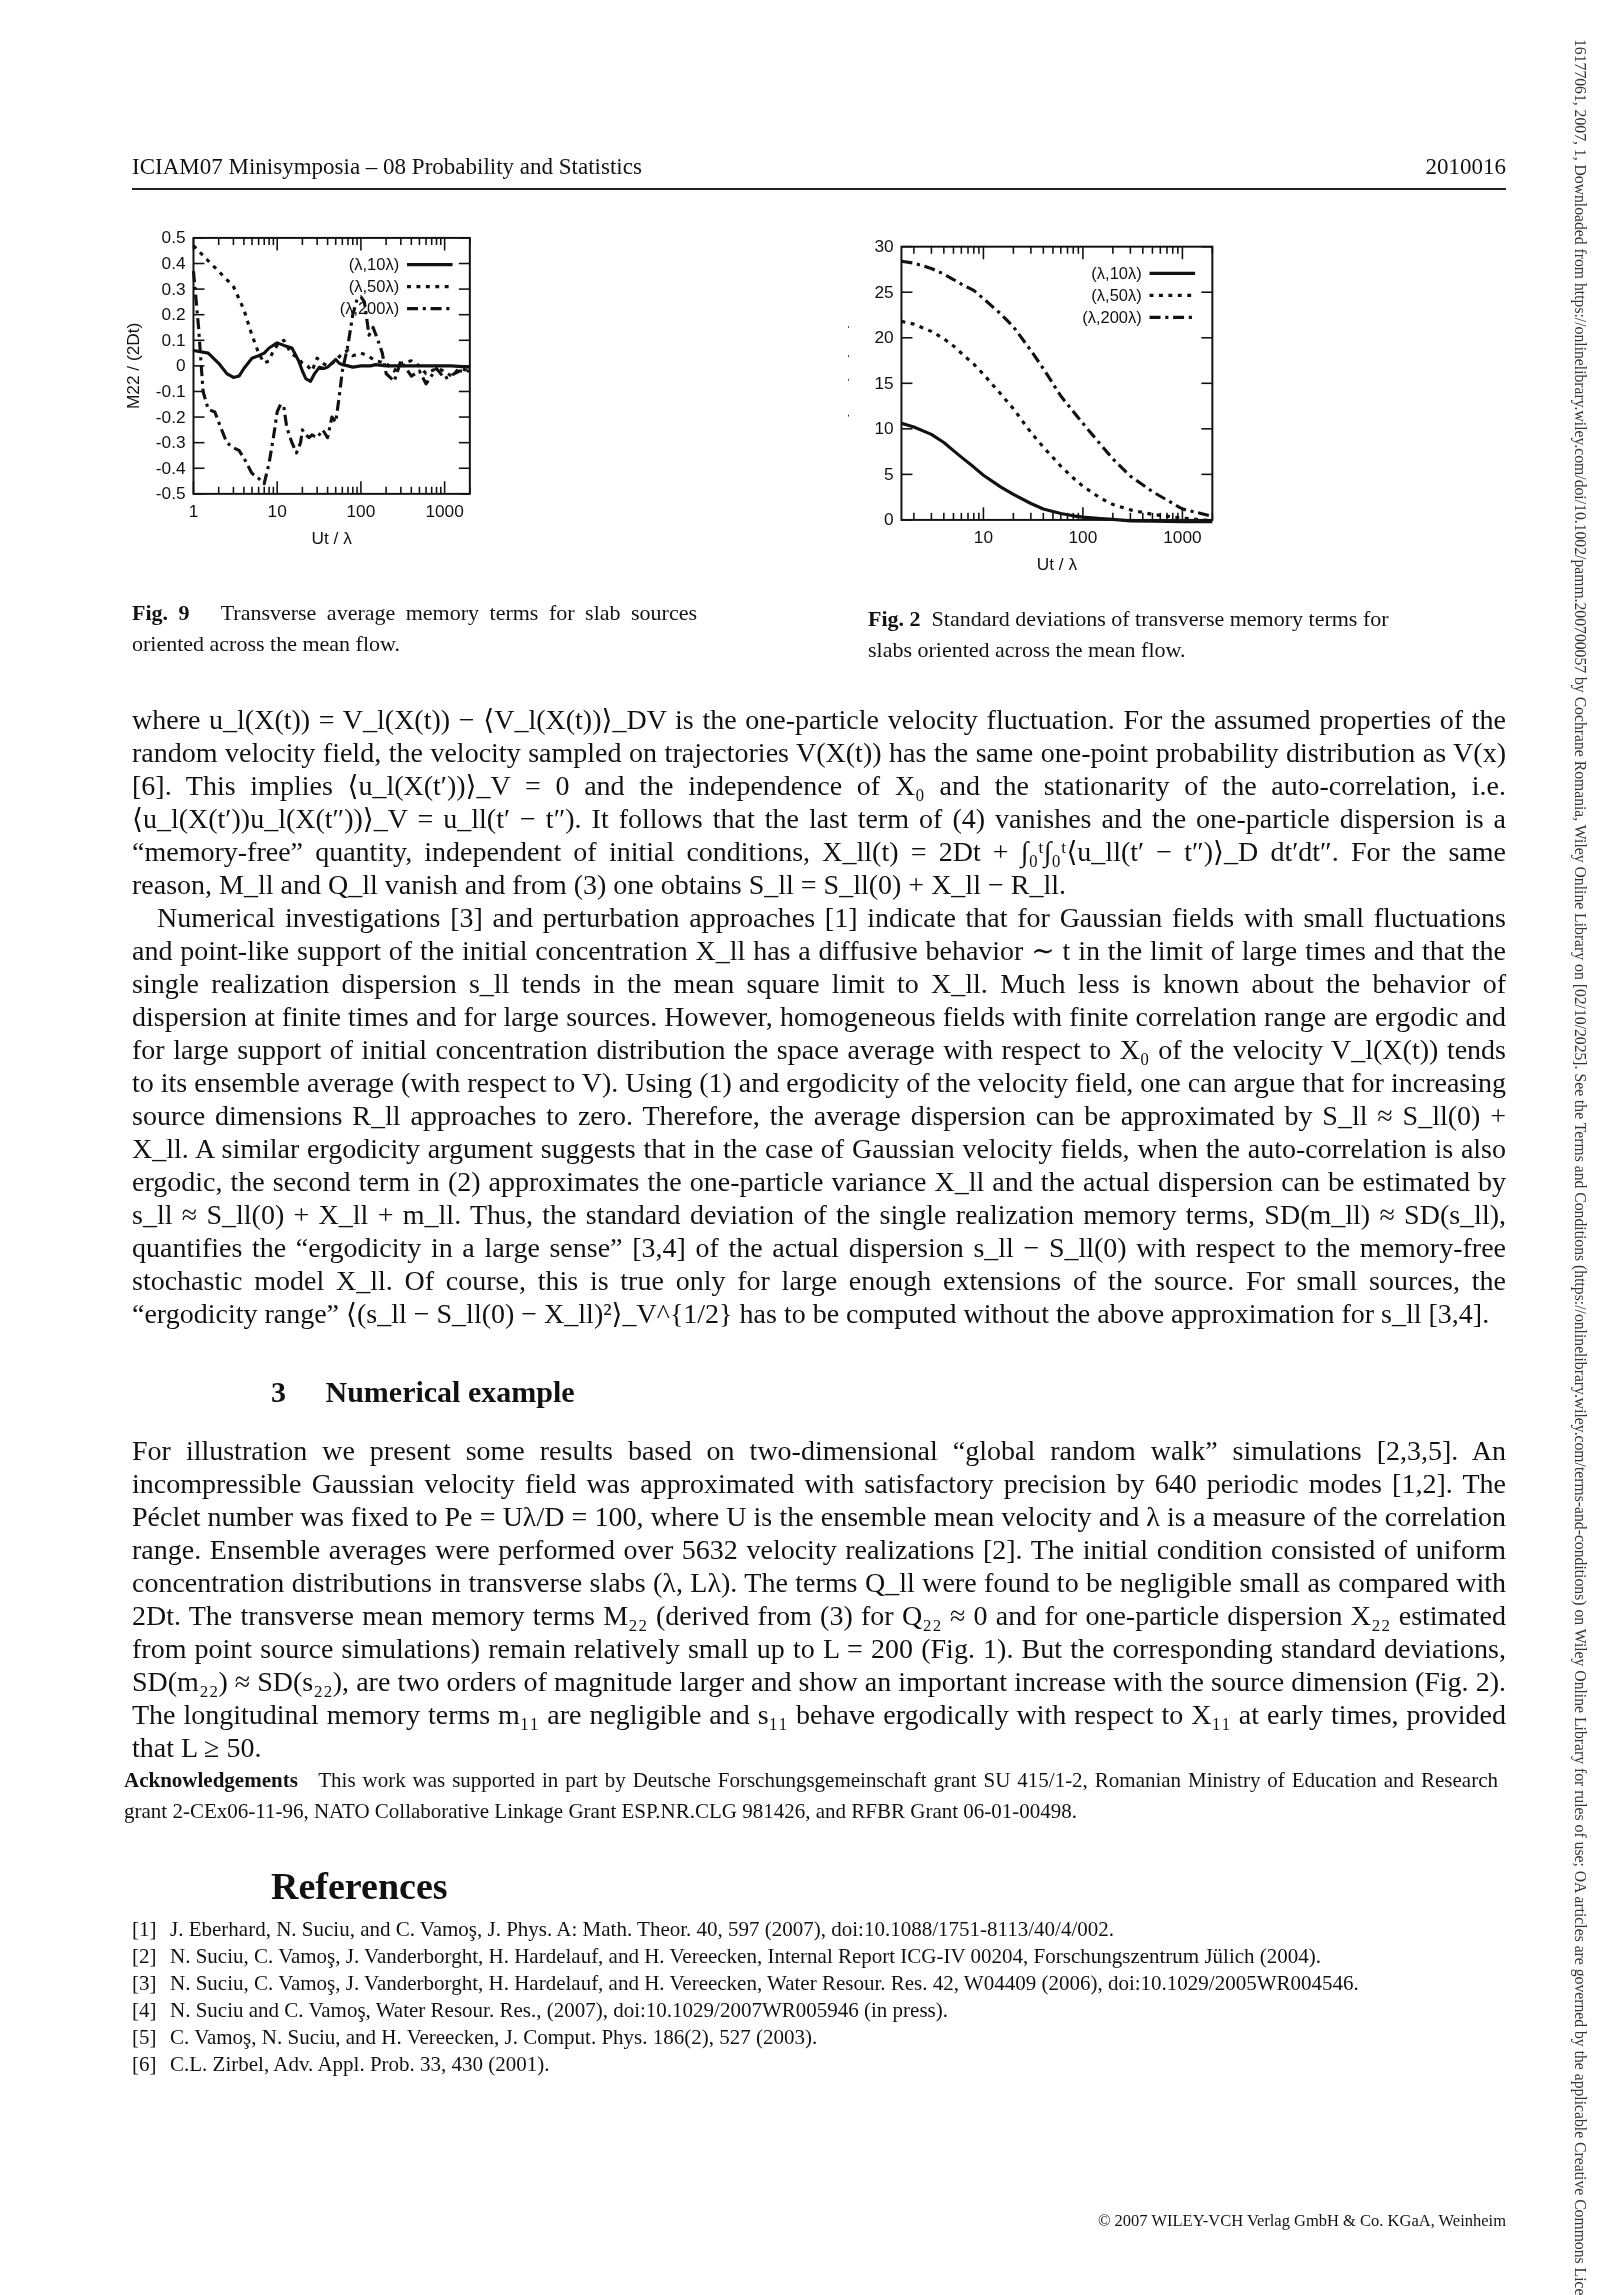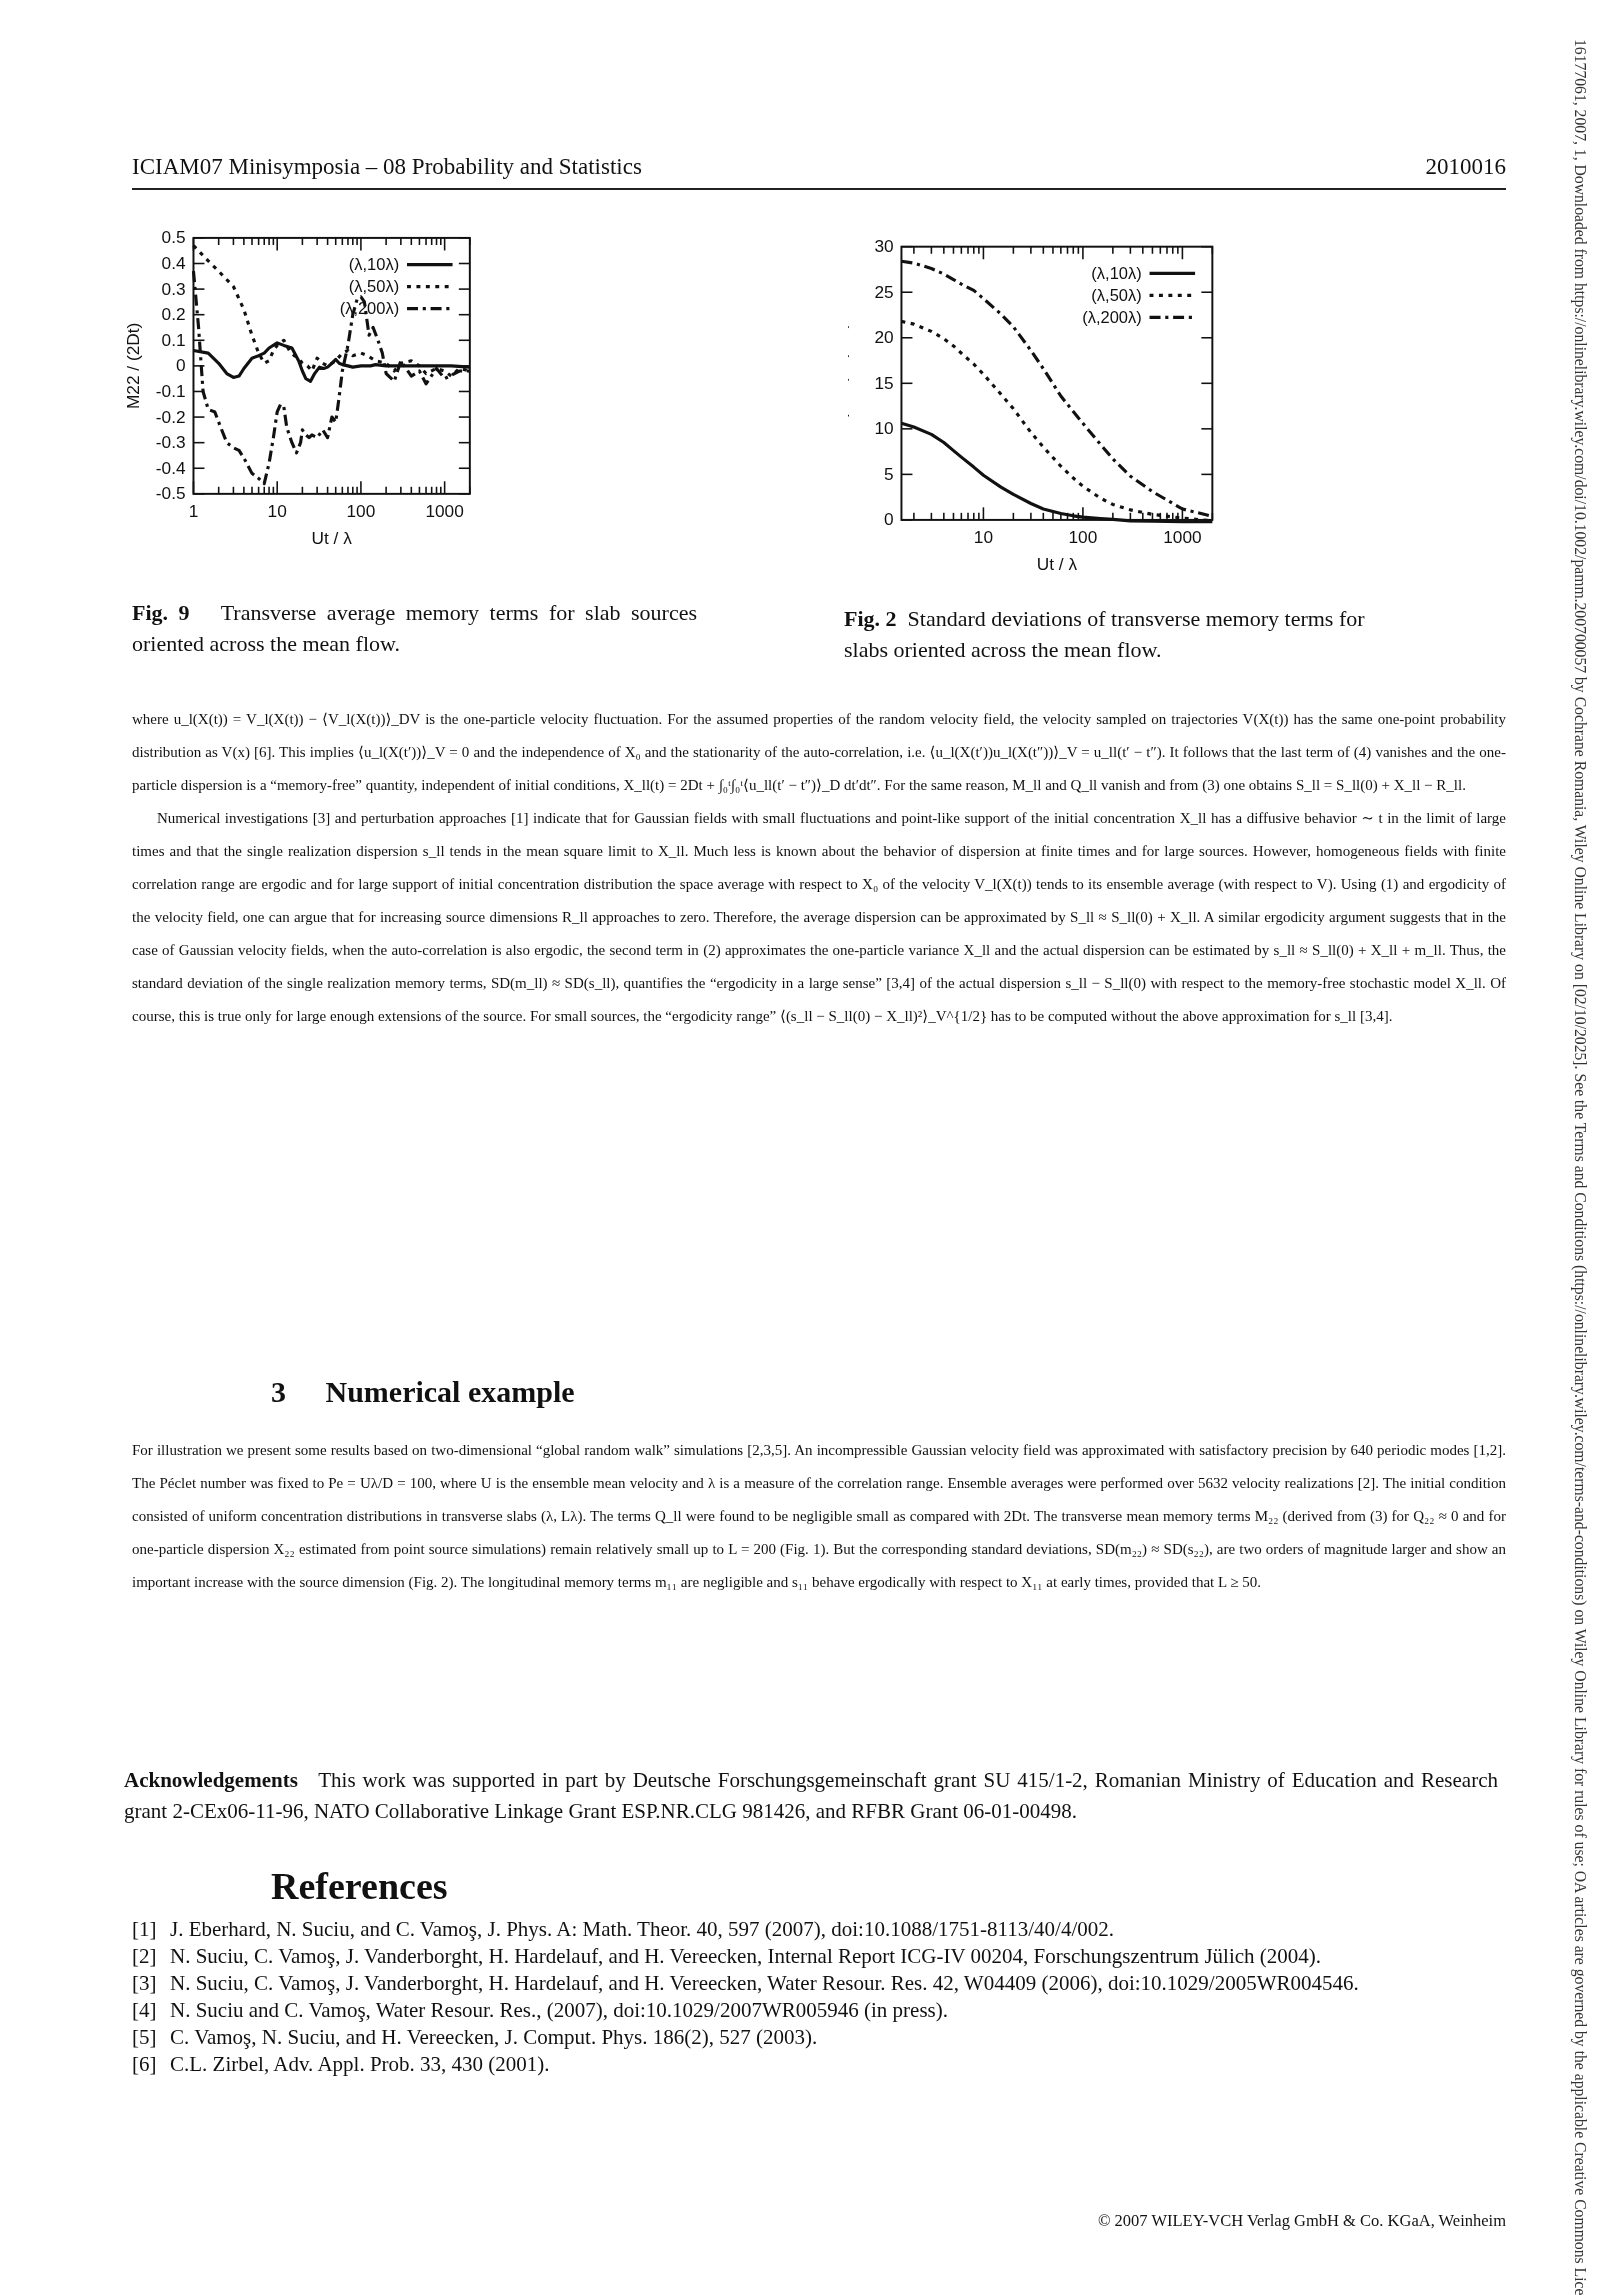--- a/index.html
+++ b/index.html
@@ -6,21 +6,21 @@
   body { width: 1622px; height: 2295px; position: relative; overflow: hidden;
          font-family: "Liberation Serif", "DejaVu Serif", serif; color: #111; }
   .abs { position: absolute; }
   .header { left: 132px; top: 154px; width: 1374px; height: 31px; font-size: 23px; }
   .header .right { position: absolute; right: 0; top: 0; }
   .rule { left: 132px; top: 188px; width: 1374px; height: 1.6px; background: #222; }
   .fig { position: absolute; }
   svg text { font-family: "Liberation Sans", "DejaVu Sans", sans-serif; fill: #111; }
   .caption { position: absolute; font-size: 22px; line-height: 31px; }
   .caption b { font-weight: bold; }
-  .body-text { position: absolute; left: 132px; width: 1374px; font-size: 15px; line-height: 33px;
+  .body-text { position: absolute; left: 132px; width: 1374px; font-size: 28px; line-height: 33px;
                text-align: justify; }
   .body-text p { margin: 0; }
   .body-text p.indent { text-indent: 25px; }
   .section { position: absolute; left: 271px; font-size: 30px; font-weight: bold; }
   .section .num { display: inline-block; width: 47px; }
   .ack { position: absolute; left: 124px; top: 1765px; width: 1374px; font-size: 21px; line-height: 31px; text-align: justify; }
   .ack b { font-weight: bold; }
   .refs-title { position: absolute; left: 271px; top: 1864px; font-size: 38px; font-weight: bold; }
   .refs { position: absolute; left: 132px; top: 1916px; width: 1374px; font-size: 21px; line-height: 27px; list-style: none; padding: 0; margin: 0; }
   .refs li { display: flex; }
@@ -240,21 +240,21 @@
     <polyline points="68.0,259.0 83.8,263.7 106.1,273.0 122.0,283.4 134.3,293.8 144.3,302.0 160.1,314.7 172.4,325.2 194.7,340.2 210.6,349.5 232.9,361.1 248.7,368.1 271.0,373.9 286.8,376.8 299.1,378.5 321.4,380.3 337.3,381.4 359.6,383.2 387.7,383.7 425.9,384.3 464.0,384.3" fill="none" stroke="#111" stroke-width="4" stroke-linejoin="round"></polyline>
     <text x="374" y="75" text-anchor="end" font-size="21">(λ,10λ)</text>
     <line x1="384" y1="68" x2="442" y2="68" stroke="#111" stroke-width="4"></line>
     <polyline points="68.0,129.1 83.8,132.6 106.1,141.9 122.0,151.2 134.3,160.4 144.3,169.7 160.1,183.6 172.4,196.4 194.7,221.9 210.6,240.5 232.9,270.6 248.7,289.2 271.0,313.6 286.8,328.6 299.1,339.1 321.4,354.2 337.3,362.3 359.6,369.2 387.7,375.0 425.9,379.7 464.0,383.2" fill="none" stroke="#111" stroke-width="4" stroke-linejoin="round" stroke-dasharray="5 7"></polyline>
     <text x="374" y="103" text-anchor="end" font-size="21">(λ,50λ)</text>
     <line x1="384" y1="96" x2="442" y2="96" stroke="#111" stroke-width="4" stroke-dasharray="5 7"></line>
     <polyline points="68.0,52.6 83.8,54.9 106.1,61.8 122.0,68.8 134.3,75.8 144.3,81.6 160.1,89.7 172.4,100.1 194.7,119.8 210.6,136.1 232.9,166.2 248.7,189.4 271.0,224.2 286.8,244.0 299.1,259.0 321.4,285.7 337.3,304.3 359.6,326.3 387.7,346.0 425.9,368.1 464.0,377.4" fill="none" stroke="#111" stroke-width="4" stroke-linejoin="round" stroke-dasharray="14 6 4 6"></polyline>
     <text x="374" y="131" text-anchor="end" font-size="21">(λ,200λ)</text>
     <line x1="384" y1="124" x2="442" y2="124" stroke="#111" stroke-width="4" stroke-dasharray="14 6 4 6"></line>
   </svg>
-<div class="caption" style="left:844px; top:603px; width:534px;">
+<div class="caption" style="left:868px; top:603px; width:534px;">
   <b>Fig. 2</b>&nbsp;
   <span>Standard deviations of transverse memory terms for slabs oriented across the mean flow.</span>
 </div>
 
 <div class="body-text" style="top:703px;">
   <p>where u_l(X(t)) = V_l(X(t)) − ⟨V_l(X(t))⟩_DV is the one-particle velocity fluctuation. For the assumed properties of the random velocity field, the velocity sampled on trajectories V(X(t)) has the same one-point probability distribution as V(x) [6]. This implies ⟨u_l(X(t′))⟩_V = 0 and the independence of X₀ and the stationarity of the auto-correlation, i.e. ⟨u_l(X(t′))u_l(X(t″))⟩_V = u_ll(t′ − t″). It follows that the last term of (4) vanishes and the one-particle dispersion is a “memory-free” quantity, independent of initial conditions, X_ll(t) = 2Dt + ∫₀ᵗ∫₀ᵗ⟨u_ll(t′ − t″)⟩_D dt′dt″. For the same reason, M_ll and Q_ll vanish and from (3) one obtains S_ll = S_ll(0) + X_ll − R_ll.</p>
   <p class="indent">Numerical investigations [3] and perturbation approaches [1] indicate that for Gaussian fields with small fluctuations and point-like support of the initial concentration X_ll has a diffusive behavior ∼ t in the limit of large times and that the single realization dispersion s_ll tends in the mean square limit to X_ll. Much less is known about the behavior of dispersion at finite times and for large sources. However, homogeneous fields with finite correlation range are ergodic and for large support of initial concentration distribution the space average with respect to X₀ of the velocity V_l(X(t)) tends to its ensemble average (with respect to V). Using (1) and ergodicity of the velocity field, one can argue that for increasing source dimensions R_ll approaches to zero. Therefore, the average dispersion can be approximated by S_ll ≈ S_ll(0) + X_ll. A similar ergodicity argument suggests that in the case of Gaussian velocity fields, when the auto-correlation is also ergodic, the second term in (2) approximates the one-particle variance X_ll and the actual dispersion can be estimated by s_ll ≈ S_ll(0) + X_ll + m_ll. Thus, the standard deviation of the single realization memory terms, SD(m_ll) ≈ SD(s_ll), quantifies the “ergodicity in a large sense” [3,4] of the actual dispersion s_ll − S_ll(0) with respect to the memory-free stochastic model X_ll. Of course, this is true only for large enough extensions of the source. For small sources, the “ergodicity range” ⟨(s_ll − S_ll(0) − X_ll)²⟩_V^{1/2} has to be computed without the above approximation for s_ll [3,4].</p>
 </div>
 
 <div class="section" style="top:1375px;">

